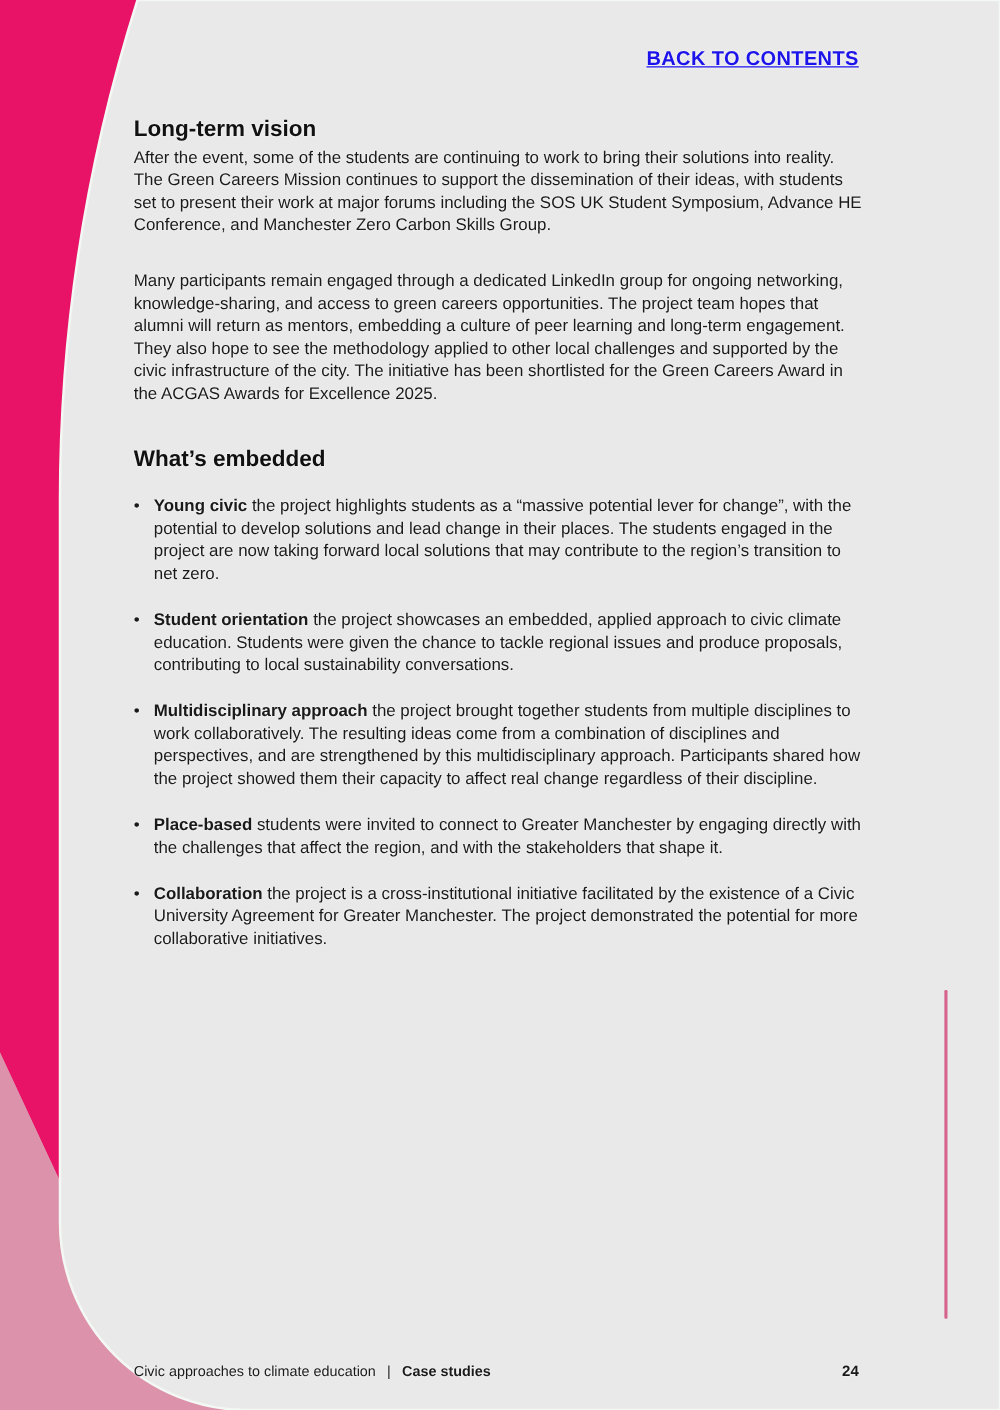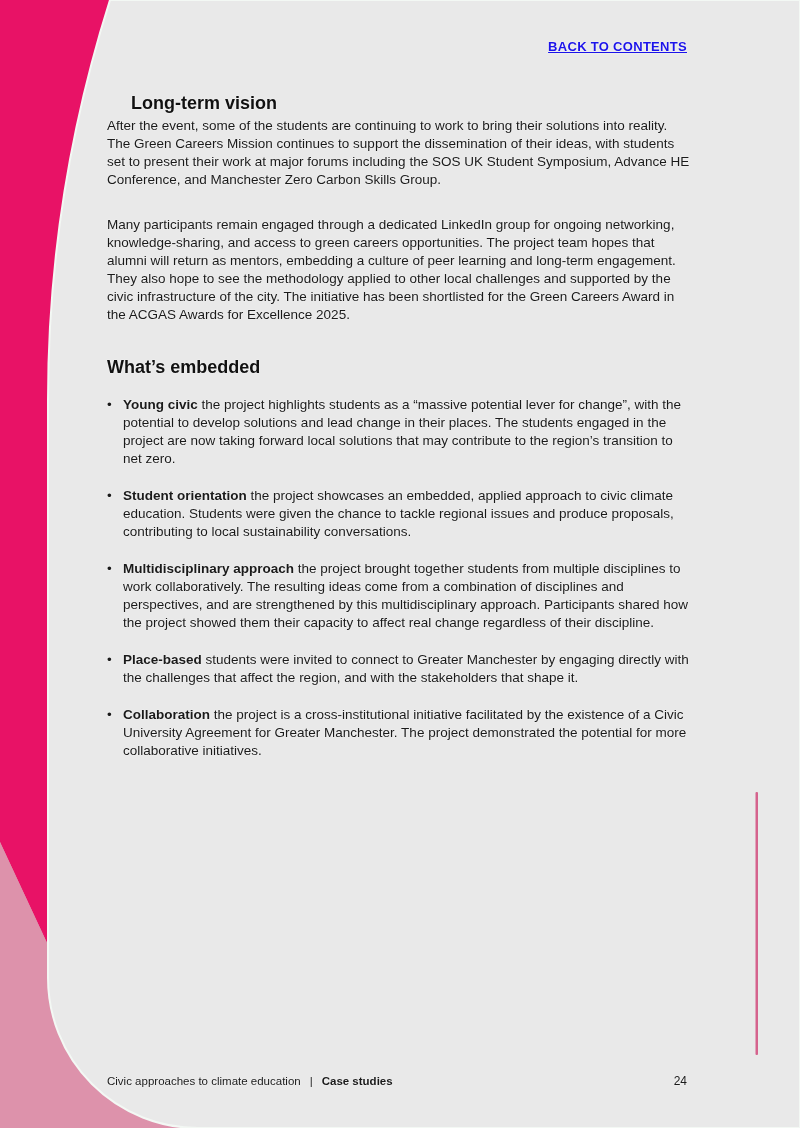--- a/index.html
+++ b/index.html
@@ -6,44 +6,44 @@
   .canvas{
     position:relative;width:800px;height:1128px;overflow:hidden;
     font-family:"Liberation Sans",sans-serif;color:#1A1A1A;
     background:#DD92AB;
   }
   svg.bg{position:absolute;left:0;top:0;width:800px;height:1128px;display:block;}
   .content{position:absolute;left:0;top:0;width:800px;height:1128px;
     text-shadow:0 0 2px rgba(255,255,255,.85);}
   .back-link{
     position:absolute;top:39px;right:113px;
-    font-size:13px;font-weight:bold;letter-spacing:.3px;
+    font-size:16px;font-weight:bold;letter-spacing:.3px;
     color:#1C13EA;text-decoration:underline;
   }
   .col{position:absolute;left:107px;top:0;width:586px;}
   .heading{font-size:18px;line-height:20px;font-weight:bold;margin:0;color:#111;}
-  .h-vision{margin-top:93px;margin-left:24px;}
+  .h-vision{margin-top:93px;}
   .h-special{margin-top:33px;}
   .body-text{font-size:13.5px;line-height:18px;margin:0;}
   .p1{margin-top:4px;}
   .p2{margin-top:27px;}
   ul.bullets{list-style:none;margin:19px 0 0 0;padding:0;}
   ul.bullets li{display:flex;margin-top:19px;}
   ul.bullets li:first-child{margin-top:0;}
   .marker{flex:0 0 16px;font-size:13.5px;line-height:18px;}
   .b-text{flex:1;}
   .lead{font-weight:bold;}
   .footer{
     position:absolute;left:107px;right:113px;top:1074px;
     display:flex;justify-content:space-between;align-items:baseline;
     font-size:11.5px;line-height:14px;text-align:right;
   }
   .footer .sep{margin:0 9px;}
   .footer .section{font-weight:bold;}
-  .page-num{font-weight:normal;font-size:12px;}
+  .page-num{font-weight:bold;font-size:12px;margin-top:16px;}
 </style>
 </head>
 <body>
 
 <div class="canvas">
 
   <svg class="bg" viewBox="0 0 800 1128" aria-hidden="true">
 
     <path d="M0 0 H110 C72 120 48 255 48 400 V945 L0 842 Z" fill="#E81266"></path>
 

